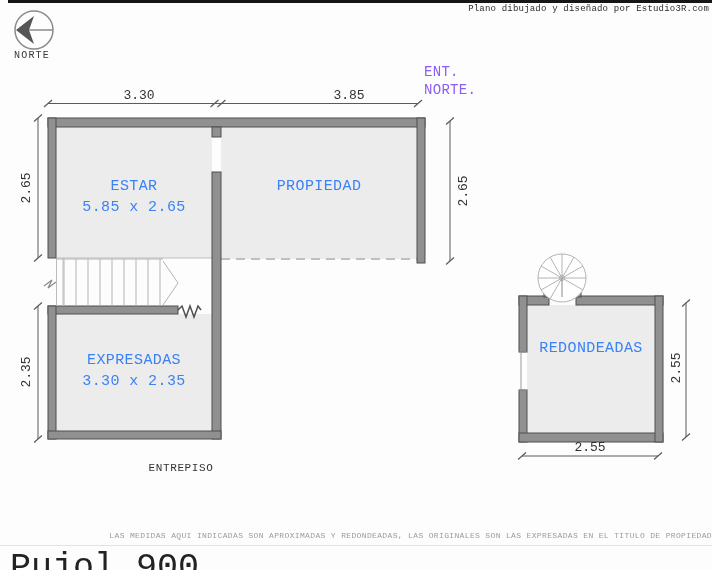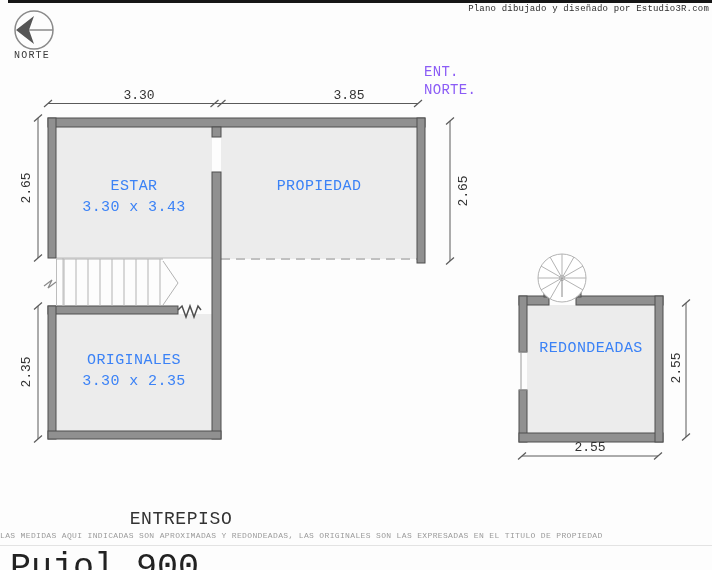--- a/index.html
+++ b/index.html
@@ -9,24 +9,24 @@
   }
   .topstrip{position:absolute;top:0;left:8px;right:0;height:3px;background:#161616;}
   .watermark{position:absolute;top:4px;right:3px;font-size:9px;color:#bfbfbf;letter-spacing:.2px;}
   .plan-svg{position:absolute;top:0;left:0;}
   .lbl{position:absolute;white-space:nowrap;color:#2e2e2e;}
   .north-lbl{left:14px;top:50px;font-size:10px;letter-spacing:1.2px;color:#3a3a3a;}
   .room{ text-align:center;font-size:15px;line-height:21px;letter-spacing:.4px;transform:translateX(-50%);color:#3b82f6;}
   .dim{font-size:13px;color:#333;transform:translate(-50%,-50%);}
   .dim.v{transform:translate(-50%,-50%) rotate(-90deg);}
   .entserv{left:424px;top:64px;font-size:14px;line-height:17.5px;color:#8b5cf6;letter-spacing:.3px;}
-  .floorname{font-size:18px;letter-spacing:.6px;color:#333;transform:translateX(-50%);margin-top:47px;}
+  .floorname{font-size:11px;letter-spacing:.6px;color:#333;transform:translateX(-50%);}
   .title{left:10px;top:501px;font-size:35px;color:#222;margin-top:47px;}
   .footline{position:absolute;left:0;right:0;top:545px;height:1px;background:#e3e3e3;}
-  .footer{left:0;right:0;top:531px;text-align:left;font-size:8px;color:#9b9b9b;letter-spacing:.35px;transform:none;}
+  .footer{left:0;right:0;top:531px;text-align:right;font-size:8px;color:#9b9b9b;letter-spacing:.35px;transform:none;}
   svg .wall{fill:#909090;stroke:#4f4f4f;stroke-width:1;}
   svg .floor{fill:#ececec;stroke:none;}
   svg .dimline{stroke:#5a5a5a;stroke-width:1;}
   svg .tick{stroke:#5a5a5a;stroke-width:1.2;}
   svg .thin{stroke:#bdbdbd;stroke-width:1;fill:none;}
   svg .stair{stroke:#b3b3b3;stroke-width:1;fill:none;}
 </style>
 </head>
 <body>
 
@@ -156,27 +156,27 @@
   <div class="lbl dim" style="left:139px;top:95px;">3.30</div>
   <div class="lbl dim" style="left:320px;top:95px;margin-left:29px;">3.85</div>
   <div class="lbl dim v" style="left:26px;top:188px;">2.65</div>
   <div class="lbl dim v" style="left:463px;top:191px;">2.65</div>
   <div class="lbl dim v" style="left:26px;top:372px;">2.35</div>
   <div class="lbl dim v" style="left:676px;top:368px;">2.55</div>
   <div class="lbl dim" style="left:590px;top:447px;">2.55</div>
 
   <div class="lbl room" style="left:134px;top:176px;">
     <div>ESTAR</div>
-    <div>3.30 x 3.43</div>
+    <div>5.85 x 2.65</div>
   </div>
   <div class="lbl room" style="left:319px;top:176px;">
     <div>PROPIEDAD</div>
   </div>
   <div class="lbl room" style="left:134px;top:350px;">
-    <div>ORIGINALES</div>
+    <div>EXPRESADAS</div>
     <div>3.30 x 2.35</div>
   </div>
   <div class="lbl room" style="left:591px;top:338px;">
     <div>REDONDEADAS</div>
   </div>
 
   <div class="lbl floorname" style="left:181px;top:462px;">ENTREPISO</div>
 
   <div class="lbl title">Pujol 900</div>
   <div class="footline"></div>

